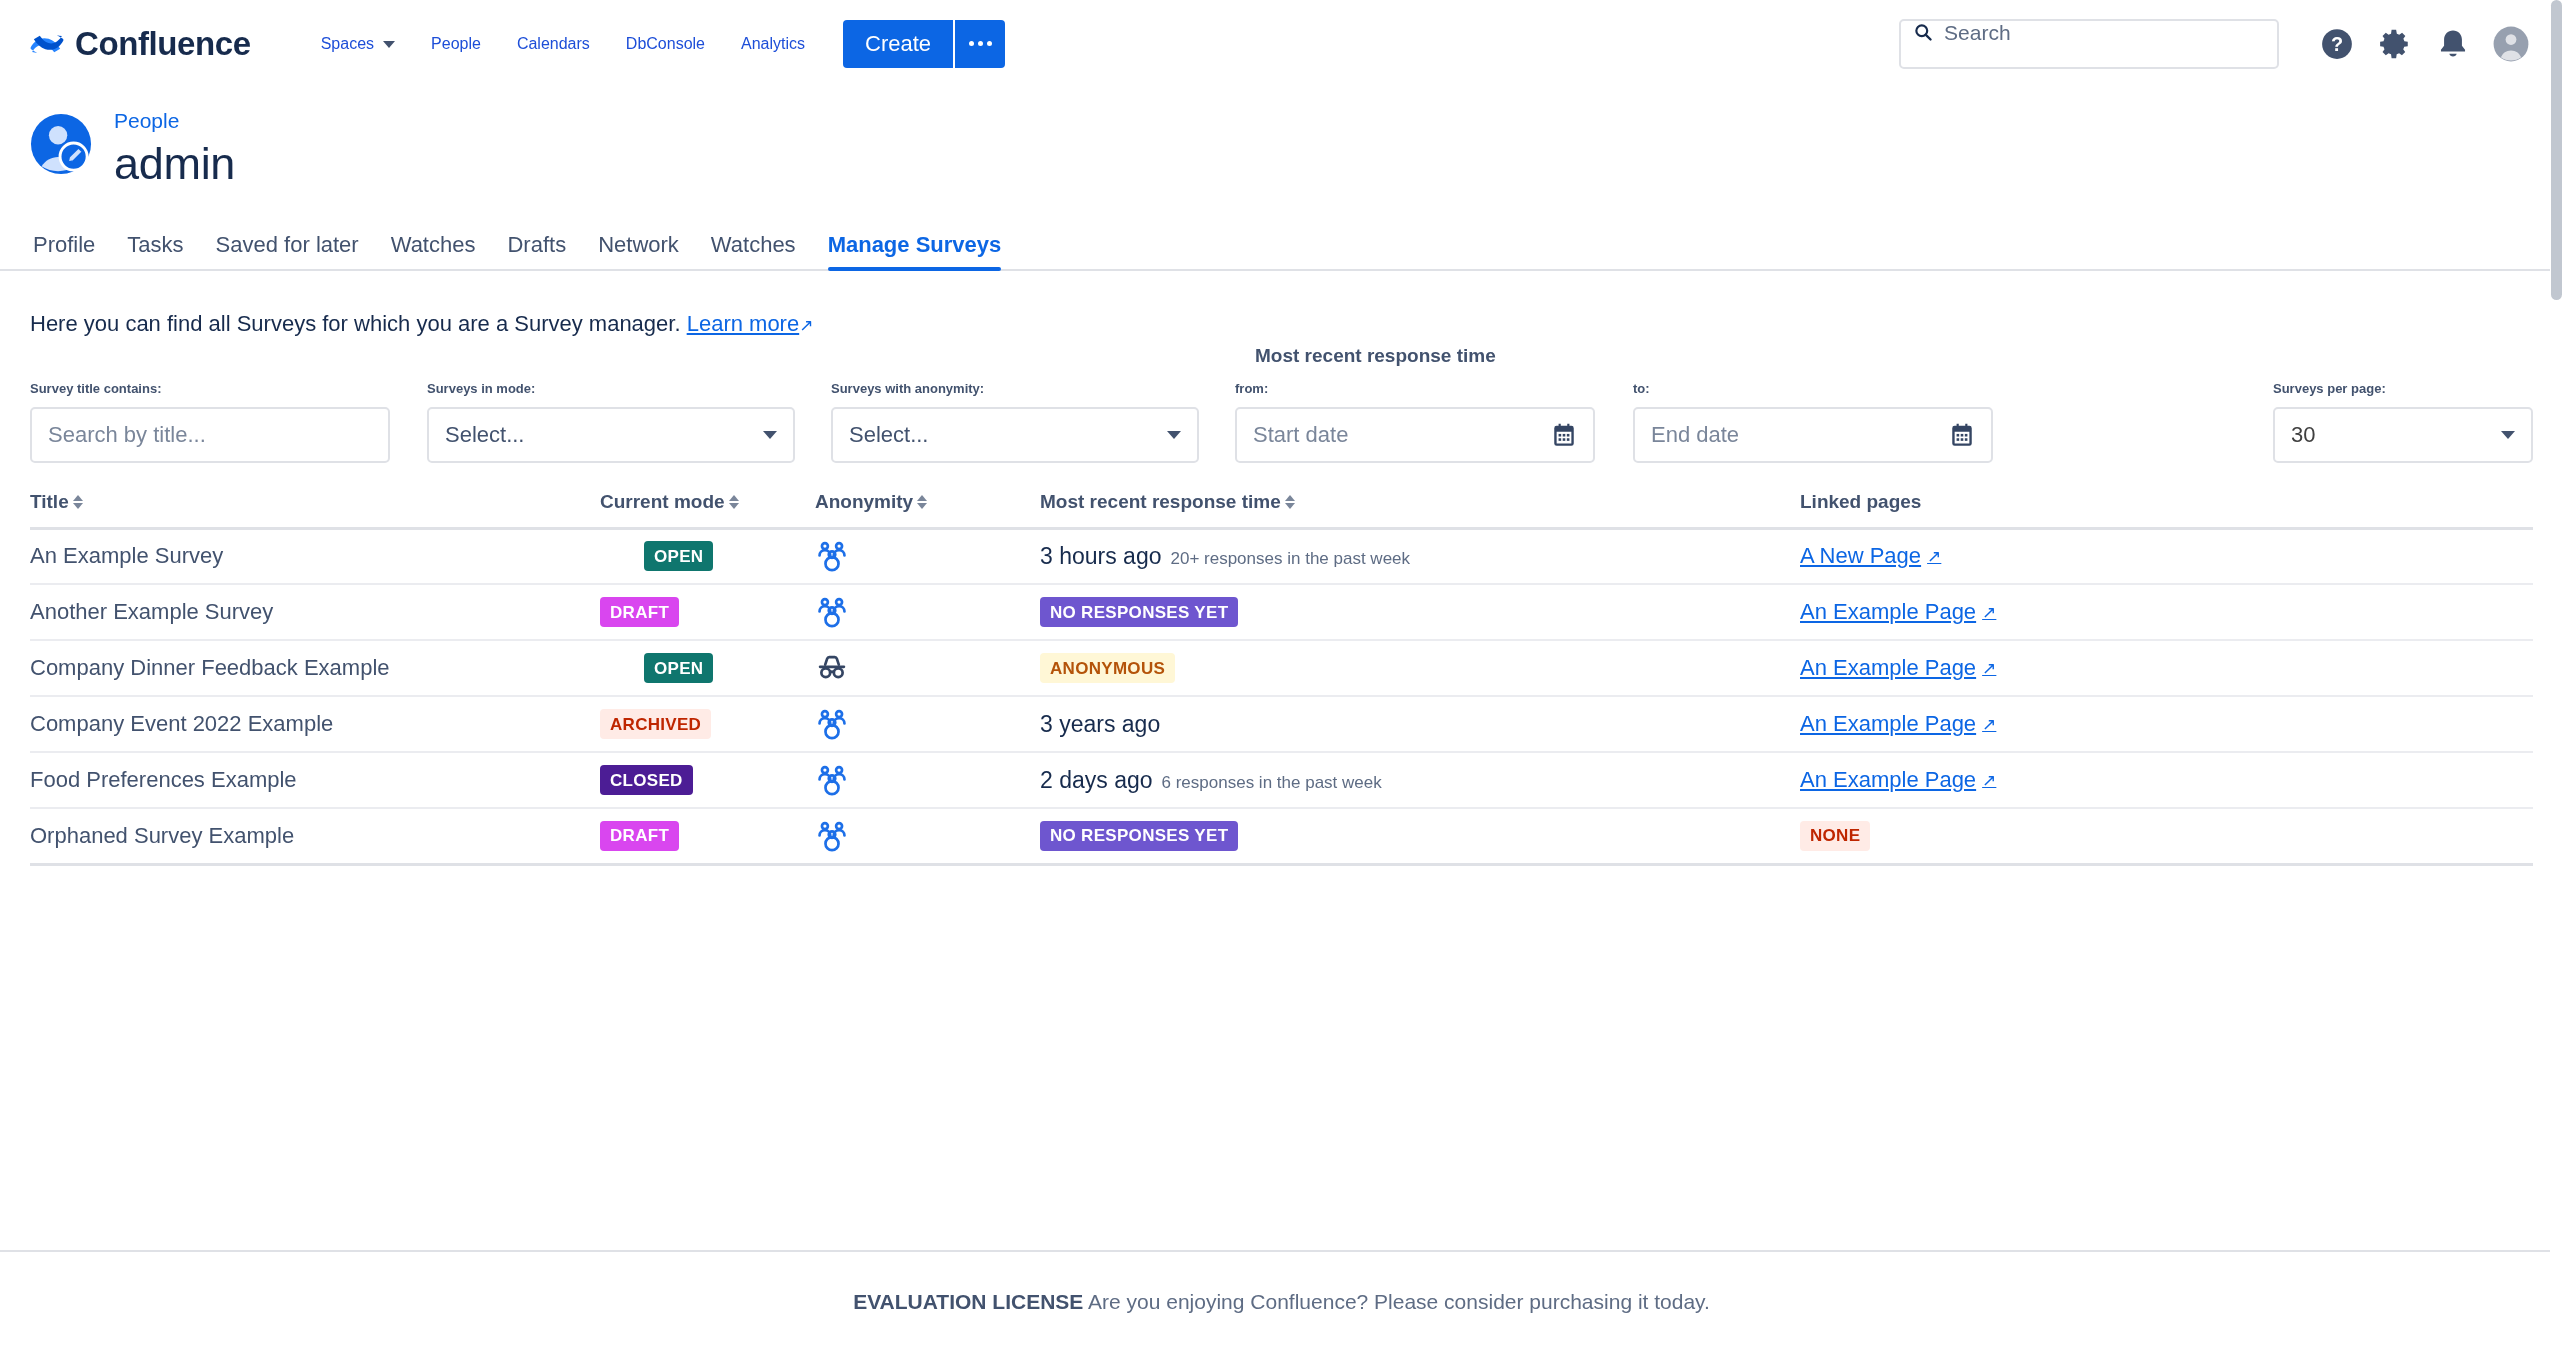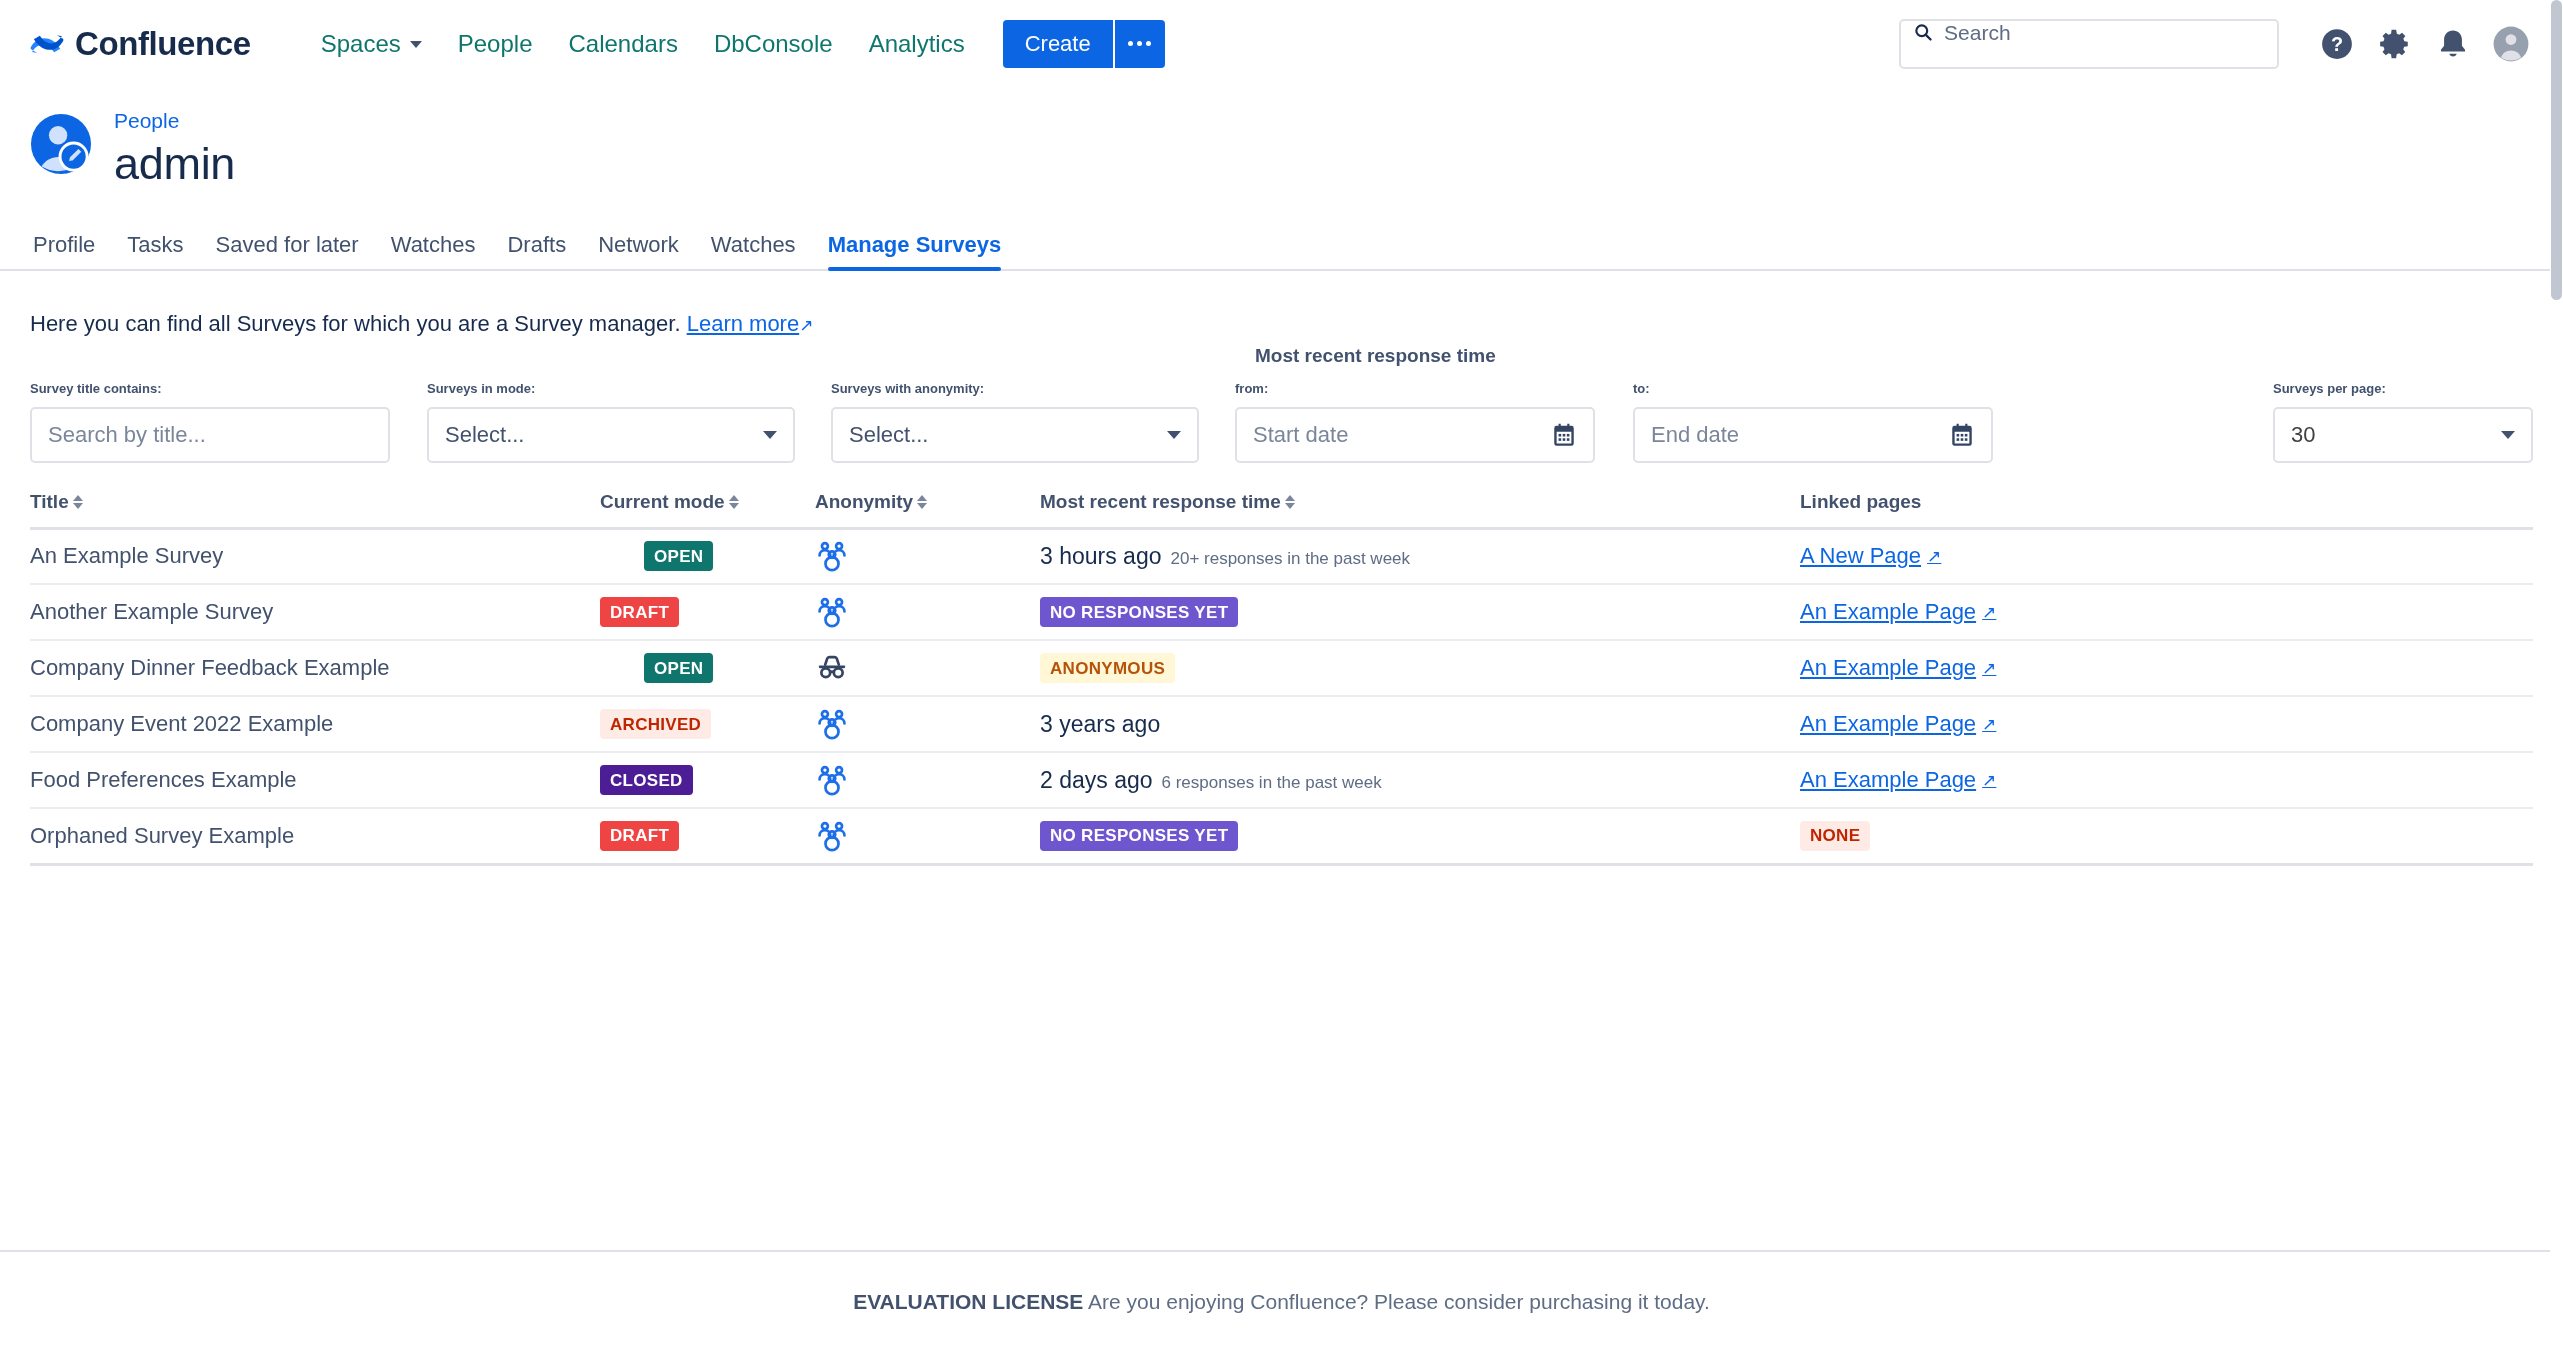--- a/index.html
+++ b/index.html
@@ -32,22 +32,22 @@
   .brand-mark { width: 34px; height: 34px; flex: 0 0 auto; display:block; }
   .brand-text {
     font-size: 33px;
     font-weight: 600;
     color: #172B4D;
     letter-spacing: -0.4px;
     line-height: 1;
   }
   .nav-links { display: flex; align-items: center; gap: 0; }
   .nav-link {
-    font-size: 24px;
-    color: #0f766e;
+    font-size: 16px;
+    color: #1d4ed8;
     padding: 10px 18px;
     border-radius: 4px;
     cursor: pointer;
     white-space: nowrap;
     display: flex;
     align-items: center;
     gap: 9px;
     line-height: 1;
   }
   .caret-down {
@@ -308,21 +308,21 @@
     padding: 0 10px;
     border-radius: 4px;
     font-size: 17px;
     font-weight: 700;
     letter-spacing: 0.3px;
     text-transform: uppercase;
     line-height: 1;
     white-space: nowrap;
   }
   .lz-open     { background: #0f766e; color: #FFFFFF; margin-left: 44px; }
-  .lz-draft    { background: #ef4444; color: #FFFFFF; }
+  .lz-draft    { background: #d946ef; color: #FFFFFF; }
   .lz-archived { background: #FFEBE6; color: #BF2600; }
   .lz-closed   { background: #4c1d95; color: #FFFFFF; }
   .lz-noresp   { background: #6E56CF; color: #FFFFFF; }
   .lz-anonymous{ background: #FFF7D6; color: #B45309; }
   .lz-none     { background: #FFEBE6; color: #BF2600; }
 
   .resp-cell { display: flex; align-items: baseline; gap: 9px; }
   .resp-main { font-size: 23px; color: #172B4D; }
   .resp-sub  { font-size: 17px; color: #5E6C84; }
 

